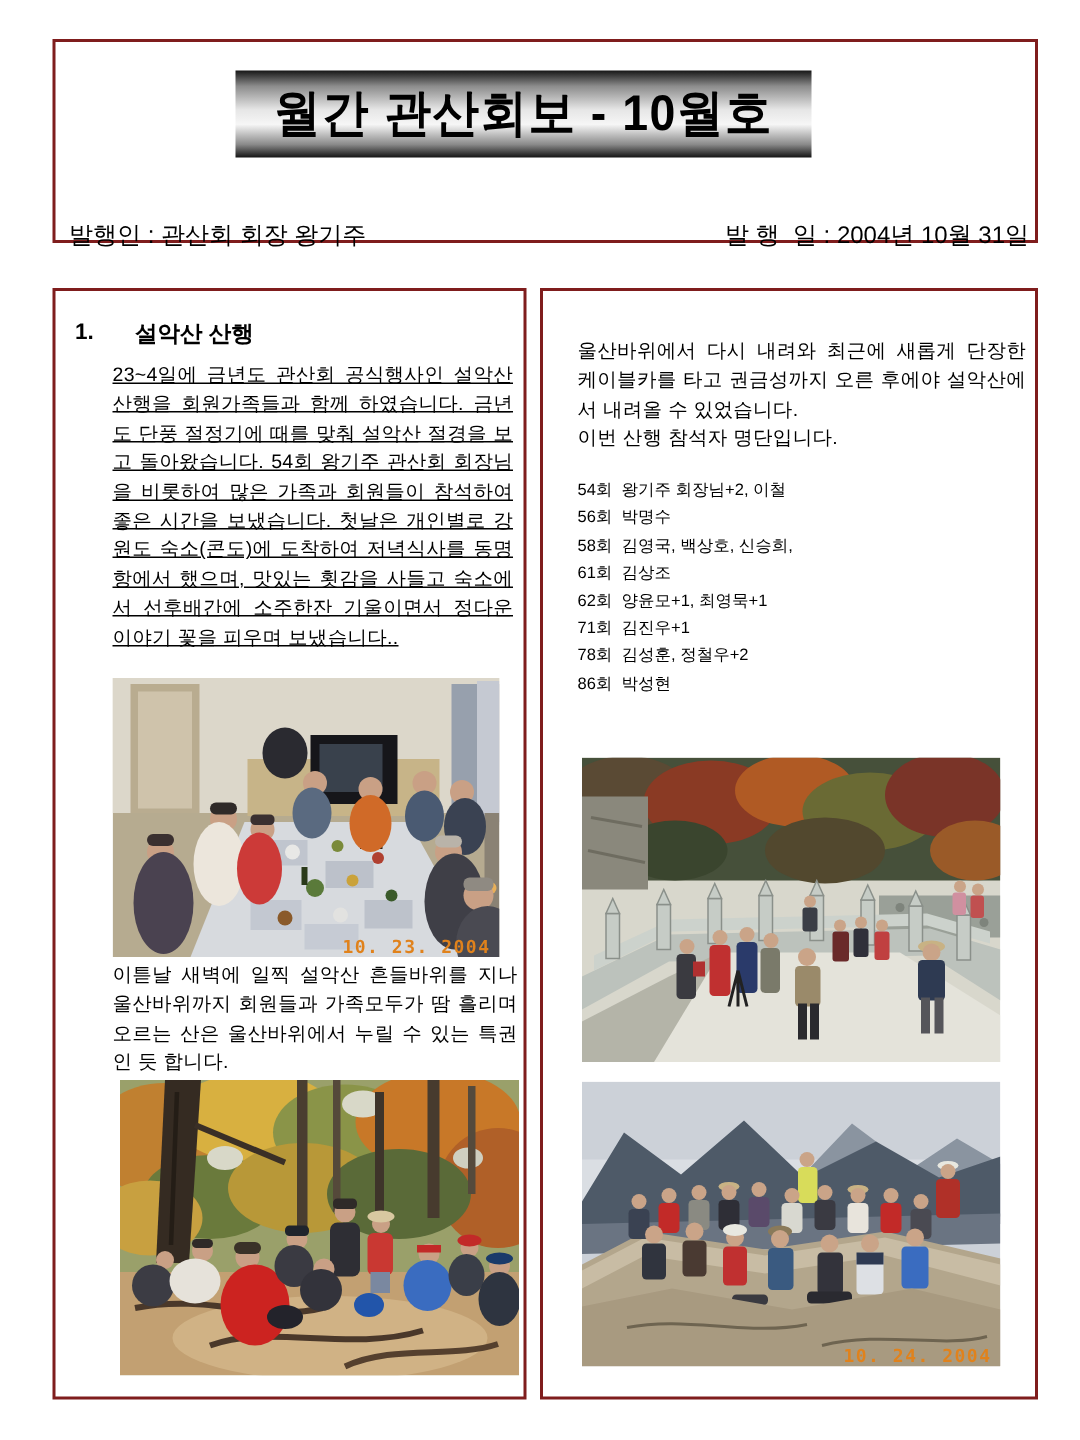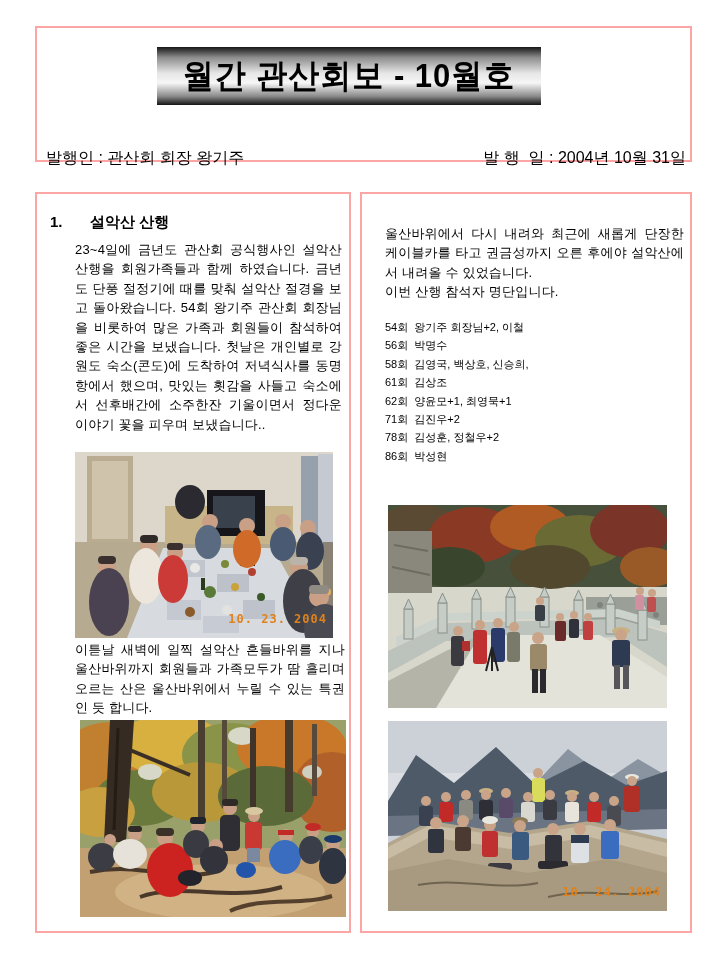--- a/index.html
+++ b/index.html
@@ -2,21 +2,21 @@
 <html><head>
 <meta charset="utf-8">
 <style>
   * { margin:0; padding:0; box-sizing:border-box; }
   html,body { background:#ffffff; }
   body {
     width:720px; height:960px; position:relative;
     font-family:"Liberation Sans","DejaVu Sans",sans-serif;
     color:#000;
   }
-  .box { position:absolute; border:2px solid #fca5a5; background:#fff; }
+  .box { position:absolute; border:2px solid #7f1d1d; background:#fff; }
 
   
   #header-box { left:35px; top:26px; width:657px; height:136px; }
   #title-banner {
     position:absolute; left:120px; top:19px; width:384px; height:58px;
     background:linear-gradient(180deg,#161616 0%,#8c8c8c 18%,#e6e6e6 45%,#f6f6f6 62%,#8a8a8a 85%,#141414 100%);
     display:flex; align-items:center; justify-content:center;
   }
   #title-banner span {
     font-size:31px; font-weight:bold; letter-spacing:1px; color:#000;
@@ -36,36 +36,36 @@
   .section-head {
     position:absolute; left:13px; top:19px; font-size:15px; font-weight:bold;
     display:flex;
   }
   .section-head .num { width:40px; }
 
   .para {
     position:absolute; font-size:13px; line-height:19.4px;
     text-align:justify; word-break:break-all; letter-spacing:0.2px;
   }
-  #l-para1 { left:38px; top:46px;  width:267px; }
+  #l-para1 { left:38px; top:46px;  width:267px;text-decoration:underline; }
   #l-para2 { left:38px; top:446px; width:270px; }
   #r-para1 { left:23px; top:30px;  width:299px; }
 
   .roster { position:absolute; left:23px; top:124px; font-size:11px; line-height:18.4px; }
   .roster div { white-space:pre; }
 
   
   .photo { position:absolute; overflow:hidden; }
   .photo svg { display:block; width:100%; height:100%; }
   #photo1 { left:38px; top:258px; width:258px; height:186px; }
   #photo2 { left:43px; top:526px; width:266px; height:197px; }
   #photo3 { left:26px; top:311px; width:279px; height:203px; }
   #photo4 { left:26px; top:527px; width:279px; height:190px; }
   .datestamp {
-    position:absolute; right:6px; bottom:12px;
+    position:absolute; right:6px; bottom:0;
     font-size:12px; font-weight:bold; color:#e0821c;
     font-family:"DejaVu Sans Mono",monospace; letter-spacing:1px;
   }
 </style>
 </head>
 <body>
 
 <div class="box" id="header-box">
   <div id="title-banner">
     <span>월간 관산회보 - 10월호</span>
@@ -214,21 +214,21 @@
 <div class="box" id="right-box">
   <div class="para" id="r-para1" style="white-space:pre-wrap">울산바위에서 다시 내려와 최근에 새롭게 단장한 케이블카를 타고 권금성까지 오른 후에야 설악산에서 내려올 수 있었습니다.
 이번 산행 참석자 명단입니다.</div>
 
   <div class="roster">
     <div>54회  왕기주 회장님+2, 이철</div>
     <div>56회  박명수</div>
     <div>58회  김영국, 백상호, 신승희,</div>
     <div>61회  김상조</div>
     <div>62회  양윤모+1, 최영묵+1</div>
-    <div>71회  김진우+2</div>
+    <div>71회  김진우+1</div>
     <div>78회  김성훈, 정철우+2</div>
     <div>86회  박성현</div>
   </div>
 
   <div class="photo" id="photo3">
     <svg viewBox="0 0 279 203" preserveAspectRatio="none">
       <rect width="279" height="203" fill="#d8d7cc"></rect>
       <rect x="0" y="0" width="279" height="82" fill="#46503a"></rect>
       <ellipse cx="30" cy="25" rx="42" ry="26" fill="#5a4a34"></ellipse>
       <ellipse cx="86" cy="30" rx="45" ry="28" fill="#8a3a24"></ellipse>

